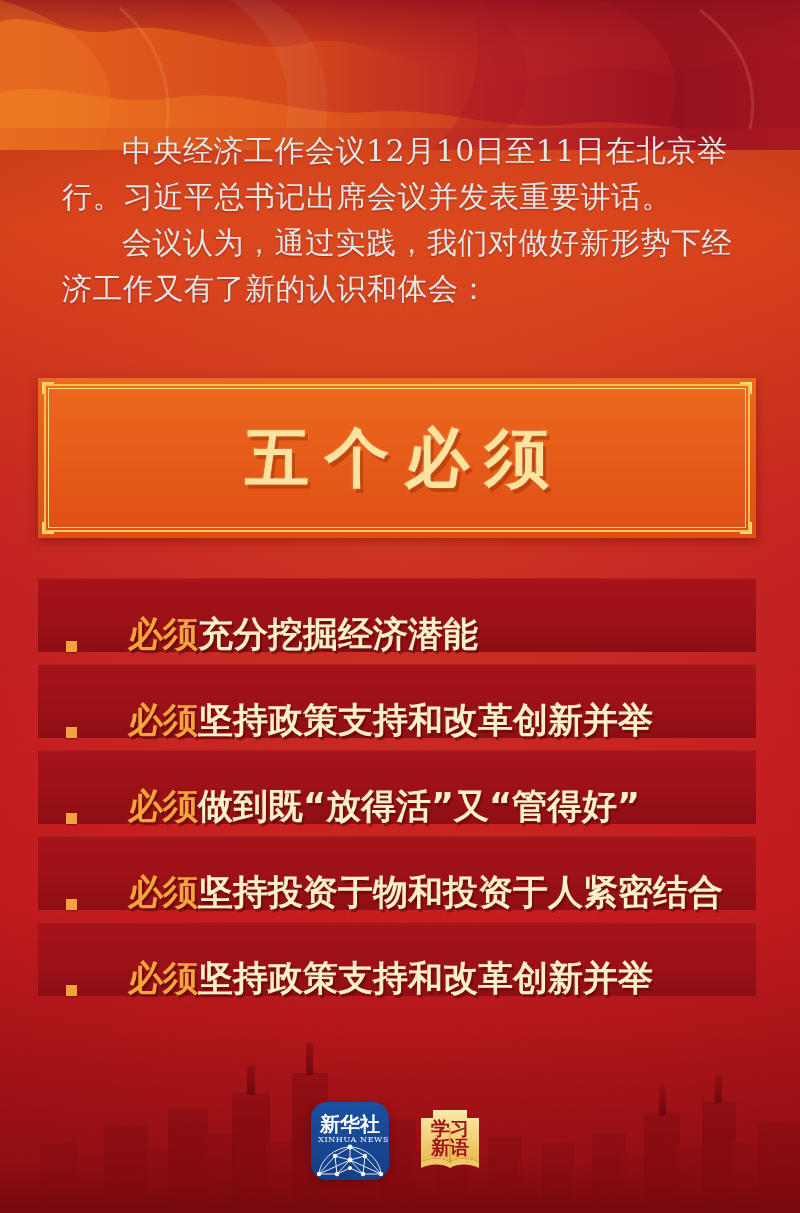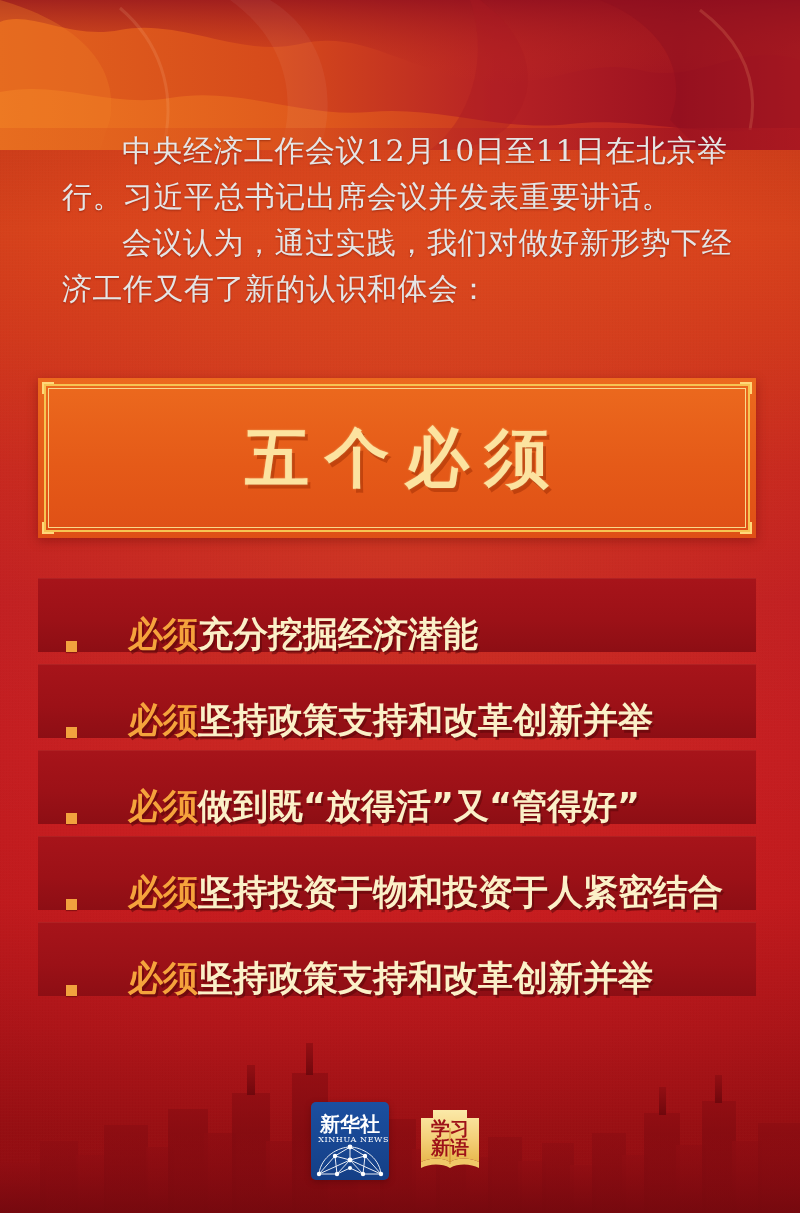--- a/index.html
+++ b/index.html
@@ -103,21 +103,21 @@
     text-shadow:2px 3px 0 rgba(90,8,10,.55);
   }
   .band .txt .must{color:#F5A33C;}
 
   
   .logos{
     position:absolute;left:0;top:1098px;width:800px;height:86px;
     display:flex;align-items:center;justify-content:center;gap:22px;
   }
   .logo-xinhua{
-    width:78px;height:78px;border-radius:5px;position:relative;
+    width:78px;height:78px;border-radius:16px;position:relative;
     background:linear-gradient(180deg,#1b4fa0 0%,#153f86 100%);
     box-shadow:0 2px 6px rgba(60,0,0,.35);
     overflow:hidden;
   }
   .logo-xinhua .cn{
     position:absolute;left:0;right:0;top:9px;text-align:center;
     color:#ffffff;font-size:20px;font-weight:bold;letter-spacing:0px;
     font-family:"DejaVu Sans","Liberation Sans",sans-serif;
   }
   .logo-xinhua .en{

